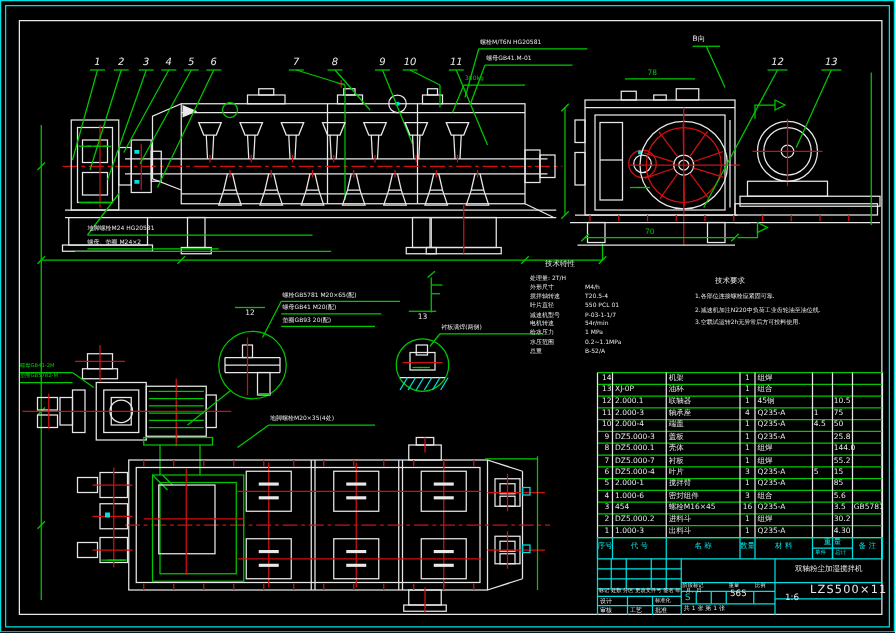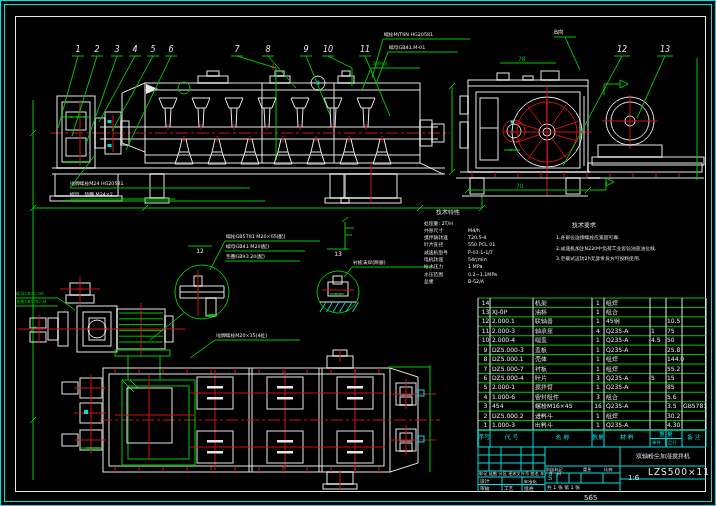--- a/index.html
+++ b/index.html
@@ -651,21 +651,21 @@
     <div class="tx sc7" style="left: 479px; top: 471px; font-size: 6px;">标记 处数 分区 更改文件号 签名 年、月、日</div>
     <div class="tx sc8" style="left: 480px; top: 478.5px; font-size: 6px;">设计</div>
     <div class="tx sc7" style="left: 524px; top: 478.5px; font-size: 6px;">标准化</div>
     <div class="tx sc8" style="left: 480px; top: 486px; font-size: 6px;">审核</div>
     <div class="tx sc8" style="left: 504px; top: 486px; font-size: 6px;">工艺</div>
     <div class="tx sc8" style="left: 524px; top: 486px; font-size: 6px;">批准</div>
     <div class="tx sc7" style="left: 546px; top: 467px; font-size: 6px;">阶段标记</div>
     <div class="tx sc7" style="left: 583px; top: 467px; font-size: 6px;">重量</div>
     <div class="tx sc7" style="left: 604px; top: 467px; font-size: 6px;">比例</div>
     <div class="tx ct" style="left: 548px; top: 474.5px; font-size: 7px;">S</div>
-    <div class="tx " style="left: 584px; top: 495px; font-size: 7px;">565</div>
+    <div class="tx " style="left: 584px; top: 472px; font-size: 7px;">565</div>
     <div class="tx " style="left: 605px; top: 474.5px; font-size: 7px; padding-left: 23px;">1:6</div>
     <div class="tx sc8" style="left: 547px; top: 484.5px; font-size: 6px;">共 1 张 第 1 张</div>
     <div class="tx sc8" style="left: 424px; top: 220.5px; font-size: 6px;">处理量: 2T/H</div>
     <div class="tx sc8" style="left: 424px; top: 227.8px; font-size: 6px;">外形尺寸</div>
     <div class="tx sc8" style="left: 468px; top: 227.8px; font-size: 6px;">M4/h</div>
     <div class="tx sc8" style="left: 424px; top: 235.1px; font-size: 6px;">搅拌轴转速</div>
     <div class="tx sc8" style="left: 468px; top: 235.1px; font-size: 6px;">T20.5-4</div>
     <div class="tx sc8" style="left: 424px; top: 242.4px; font-size: 6px;">叶片直径</div>
     <div class="tx sc8" style="left: 468px; top: 242.4px; font-size: 6px;">550 PCL 01</div>
     <div class="tx sc8" style="left: 424px; top: 249.7px; font-size: 6px;">减速机型号</div>

